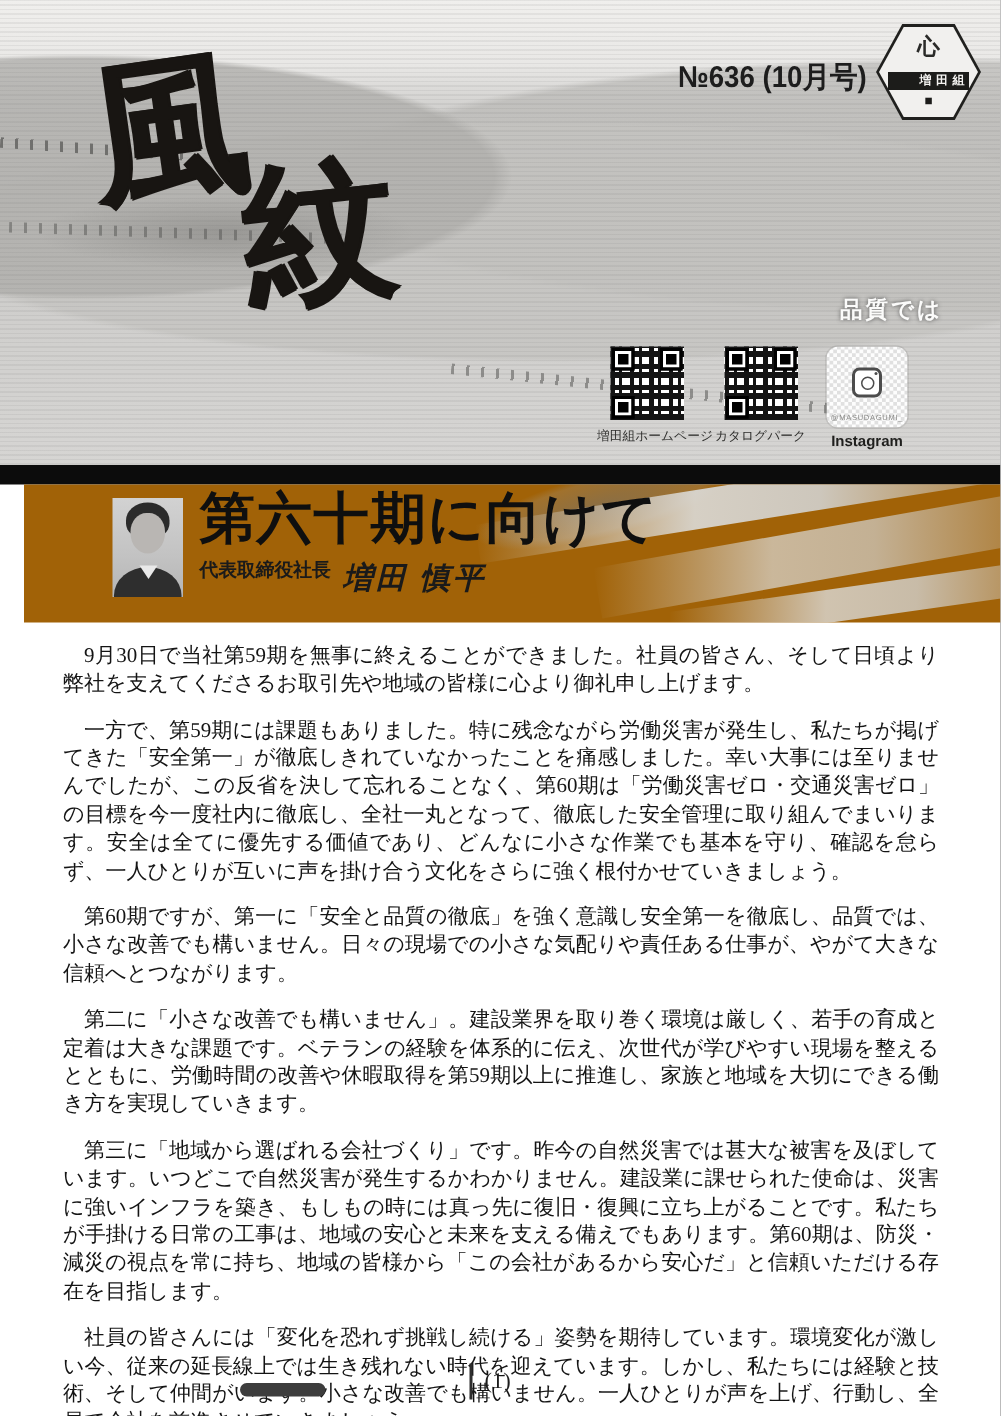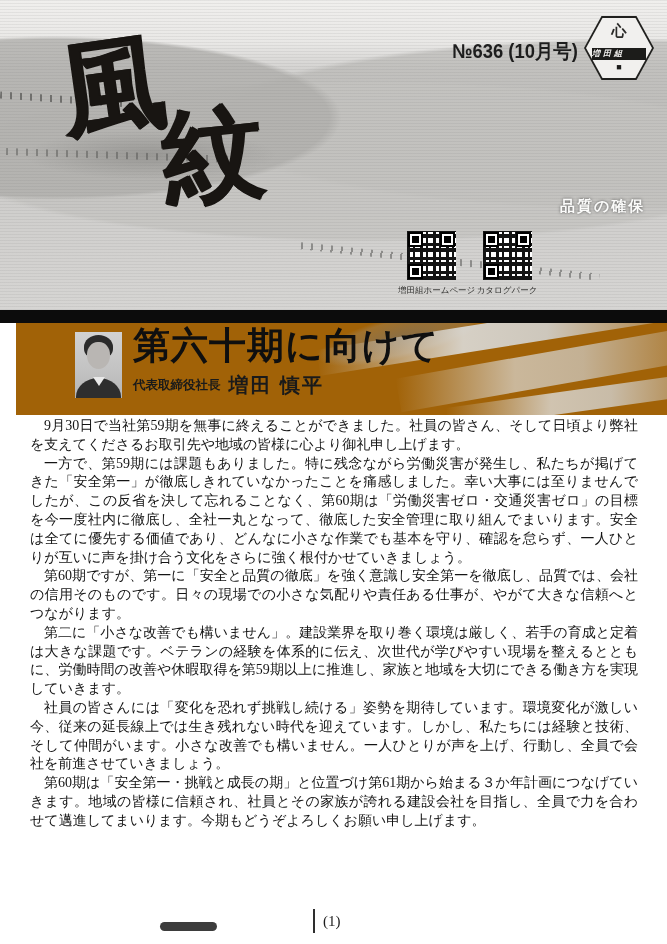--- a/index.html
+++ b/index.html
@@ -41,21 +41,21 @@
     transform:scaleX(.92);transform-origin:left;letter-spacing:0;white-space:nowrap;}
   
   .badge{position:absolute;left:584px;top:16px;width:70px;height:64px;}
   .hex-outer{position:absolute;inset:0;background:#20201e;
     clip-path:polygon(25% 0,75% 0,100% 50%,75% 100%,25% 100%,0 50%);}
   .hex-inner{position:absolute;inset:2px;background:#f1f0ee;
     clip-path:polygon(25% 0,75% 0,100% 50%,75% 100%,25% 100%,0 50%);}
   .badge-heart{position:absolute;left:0;right:0;top:6px;text-align:center;
     font-size:15px;font-weight:900;color:#2a2a28;font-family:"DejaVu Serif",serif;}
   .badge-band{position:absolute;left:8px;right:8px;top:32px;height:12px;background:#1c1c1a;
-    color:#f3f2f0;font-size:8px;font-weight:700;text-align:left;line-height:12px;letter-spacing:3px;font-style:italic;}
+    color:#f3f2f0;font-size:8px;font-weight:700;text-align:right;line-height:12px;letter-spacing:3px;}
   .badge-dot{position:absolute;left:0;right:0;top:46px;text-align:center;font-size:9px;color:#1c1c1a;}
   
   .caption{position:absolute;left:560px;top:197px;font-size:15px;font-weight:800;color:#fbfbfa;
     letter-spacing:2px;text-shadow:0 0 3px rgba(60,60,60,.8);}
   
   .qr-row{position:absolute;left:398px;top:231px;width:232px;height:72px;}
   .qr-item{position:absolute;top:0;width:66px;text-align:center;}
   .qr-item.q1{left:0;}
   .qr-item.q2{left:76px;}
   .qr-item.q3{left:150px;width:60px;}
@@ -97,28 +97,28 @@
     border-radius:50% 50% 42% 42%;}
   .portrait .face{position:absolute;left:12px;top:10px;width:23px;height:27px;background:#b9b6b3;
     border-radius:46% 46% 50% 50%;}
   .portrait .sweater{position:absolute;left:1px;bottom:-3px;width:45px;height:23px;background:#2e2e2e;
     border-radius:55% 55% 0 0/90% 90% 0 0;}
   .portrait .collar{position:absolute;left:18px;bottom:12px;width:0;height:0;
     border-left:6px solid transparent;border-right:6px solid transparent;border-top:9px solid #e9e9e9;}
   .head-text{position:absolute;left:117px;top:2px;}
   .title{margin:0;font-size:37px;font-weight:900;color:#0f0f0f;letter-spacing:1px;line-height:1.15;
     font-family:"Liberation Sans",sans-serif;}
-  .byline{margin-top:4px;display:flex;align-items:center;gap:8px;}
+  .byline{margin-top:4px;display:flex;align-items:flex-start;gap:8px;}
   .byline-title{font-size:12.5px;font-weight:800;color:#1a1a1a;}
-  .byline-name{font-size:20px;font-weight:700;color:#1a1a1a;letter-spacing:2px;}
+  .byline-name{font-size:20px;font-weight:700;color:#1a1a1a;letter-spacing:2px;font-style:italic;}
   
   .body-text{position:absolute;left:30px;top:417px;width:608px;
     font-family:"Liberation Serif",serif;font-size:14px;line-height:18.8px;color:#141414;
     text-align:justify;}
-  .body-text p{margin:0;text-indent:1em;}
+  .body-text p{margin:12px;text-indent:1em;}
   
   .footer-bar{position:absolute;left:160px;top:922px;width:57px;height:9px;border-radius:5px;background:#3d3d3d;}
   .page-num{position:absolute;left:313px;top:909px;display:flex;align-items:center;gap:8px;}
   .page-num .rule{display:inline-block;width:2px;height:24px;background:#2e2e2e;}
   .page-num .num{font-family:"Liberation Serif",serif;font-size:15px;color:#1c1c1c;}
 </style>
 </head>
 <body>
 
 <div class="page">
@@ -138,39 +138,46 @@
     <div class="issue">№636 (10月号)</div>
 
     <div class="badge">
       <div class="hex-outer"></div>
       <div class="hex-inner"></div>
       <div class="badge-heart">心</div>
       <div class="badge-band">増田組</div>
       <div class="badge-dot">■</div>
     </div>
 
-    <div class="caption">品質の確保</div>
+    <div class="caption">品質では</div>
 
     <div class="qr-row">
       <div class="qr-item q2">
         <div class="qr">
           <i class="finder tl"></i>
           <i class="finder tr"></i>
           <i class="finder bl"></i>
         </div>
         <div class="qr-label">カタログパーク</div>
       </div>
       <div class="qr-item q1">
         <div class="qr">
           <i class="finder tl"></i>
           <i class="finder tr"></i>
           <i class="finder bl"></i>
         </div>
         <div class="qr-label">増田組ホームページ</div>
       </div>
+      <div class="qr-item q3">
+        <div class="qr-card">
+          <div class="insta-glyph"></div>
+          <div class="insta-handle">@MASUDAGUMI_</div>
+        </div>
+        <div class="qr-label insta-label">Instagram</div>
+      </div>
     </div>
   </div>
 
   <div class="black-bar"></div>
 
   <div class="article-head">
     <div class="splash"></div>
     <div class="streak s1"></div>
     <div class="streak s2"></div>
     <div class="streak s3"></div>
@@ -187,22 +194,23 @@
       <div class="byline">
         <span class="byline-title">代表取締役社長</span>
         <span class="byline-name">増田 慎平</span>
       </div>
     </div>
   </div>
 
   <div class="body-text">
     <p>9月30日で当社第59期を無事に終えることができました。社員の皆さん、そして日頃より弊社を支えてくださるお取引先や地域の皆様に心より御礼申し上げます。</p>
     <p>一方で、第59期には課題もありました。特に残念ながら労働災害が発生し、私たちが掲げてきた「安全第一」が徹底しきれていなかったことを痛感しました。幸い大事には至りませんでしたが、この反省を決して忘れることなく、第60期は「労働災害ゼロ・交通災害ゼロ」の目標を今一度社内に徹底し、全社一丸となって、徹底した安全管理に取り組んでまいります。安全は全てに優先する価値であり、どんなに小さな作業でも基本を守り、確認を怠らず、一人ひとりが互いに声を掛け合う文化をさらに強く根付かせていきましょう。</p>
-    <p>第60期ですが、第一に「安全と品質の徹底」を強く意識し安全第一を徹底し、品質では、会社の信用そのものです。日々の現場での小さな気配りや責任ある仕事が、やがて大きな信頼へとつながります。</p>
+    <p>第60期ですが、第一に「安全と品質の徹底」を強く意識し安全第一を徹底し、品質では、小さな改善でも構いません。日々の現場での小さな気配りや責任ある仕事が、やがて大きな信頼へとつながります。</p>
     <p>第二に「小さな改善でも構いません」。建設業界を取り巻く環境は厳しく、若手の育成と定着は大きな課題です。ベテランの経験を体系的に伝え、次世代が学びやすい現場を整えるとともに、労働時間の改善や休暇取得を第59期以上に推進し、家族と地域を大切にできる働き方を実現していきます。</p>
+    <p>第三に「地域から選ばれる会社づくり」です。昨今の自然災害では甚大な被害を及ぼしています。いつどこで自然災害が発生するかわかりません。建設業に課せられた使命は、災害に強いインフラを築き、もしもの時には真っ先に復旧・復興に立ち上がることです。私たちが手掛ける日常の工事は、地域の安心と未来を支える備えでもあります。第60期は、防災・減災の視点を常に持ち、地域の皆様から「この会社があるから安心だ」と信頼いただける存在を目指します。</p>
     <p>社員の皆さんには「変化を恐れず挑戦し続ける」姿勢を期待しています。環境変化が激しい今、従来の延長線上では生き残れない時代を迎えています。しかし、私たちには経験と技術、そして仲間がいます。小さな改善でも構いません。一人ひとりが声を上げ、行動し、全員で会社を前進させていきましょう。</p>
     <p>第60期は「安全第一・挑戦と成長の期」と位置づけ第61期から始まる３か年計画につなげていきます。地域の皆様に信頼され、社員とその家族が誇れる建設会社を目指し、全員で力を合わせて邁進してまいります。今期もどうぞよろしくお願い申し上げます。</p>
   </div>
 
   <div class="footer-bar"></div>
   <div class="page-num">
     <span class="rule"></span>
     <span class="num">(1)</span>
   </div>
 

